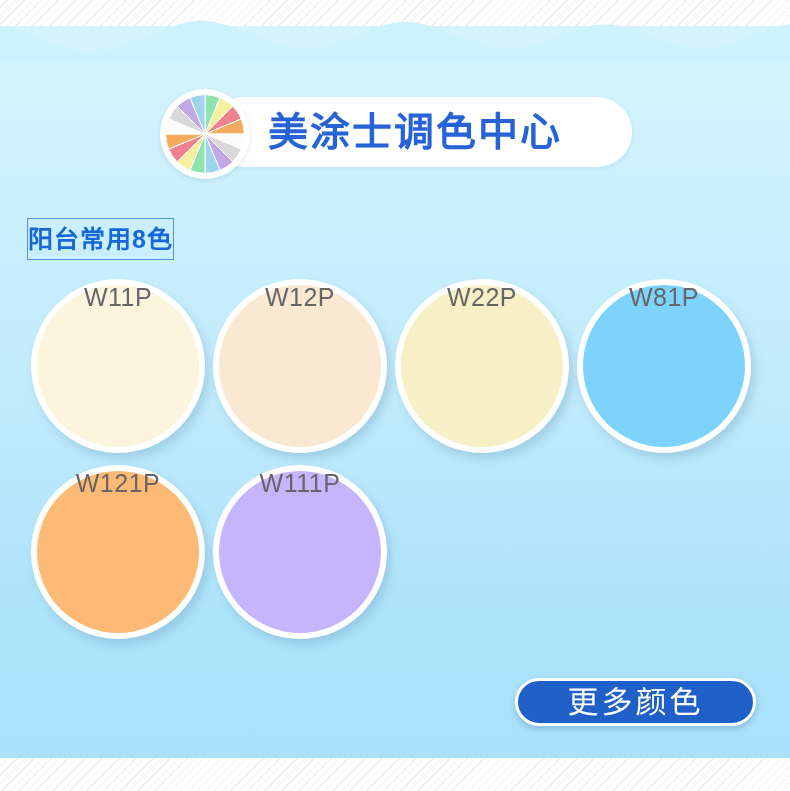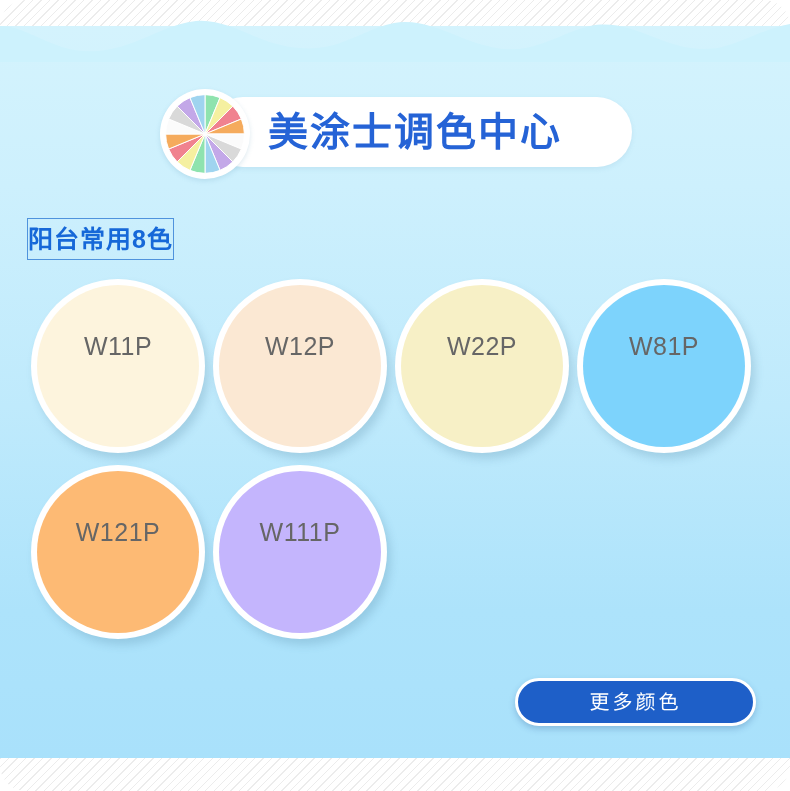--- a/index.html
+++ b/index.html
@@ -14,21 +14,20 @@
     background: #ffffff;
     overflow: hidden;
   }
 
   #page {
     position: relative;
     width: 790px;
     height: 791px;
     overflow: hidden;
     background: #ffffff;
-    border-radius: 26px;
   }
 
   
   .hatch {
     position: absolute;
     left: 0;
     width: 790px;
     background-color: #ffffff;
     background-image: repeating-linear-gradient(
         -45deg,
@@ -156,21 +155,21 @@
     background: #ffffff;
     box-sizing: border-box;
     padding: 6px;
     box-shadow: 4px 6px 9px rgba(70,120,150,0.22);
   }
   .swatch-fill {
     width: 100%;
     height: 100%;
     border-radius: 50%;
     display: flex;
-    align-items: center;
+    align-items: flex-start;
     justify-content: center;
     box-sizing: border-box;
     padding-bottom: 39px;
   }
   .swatch-code {
     font-size: 25px;
     color: #666666;
     letter-spacing: 0.5px;
     line-height: 1;
     font-weight: normal;
@@ -187,21 +186,21 @@
     border-radius: 24px;
     background: #1e5fc8;
     border: 3px solid #ffffff;
     display: flex;
     align-items: center;
     justify-content: center;
     box-shadow: 0 3px 6px rgba(40,90,150,0.28);
     cursor: pointer;
   }
   #more-button-label {
-    font-size: 20px;
+    font-size: 31px;
     color: #ffffff;
     font-weight: normal;
     letter-spacing: 3px;
     line-height: 1;
     white-space: nowrap;
   }
 </style>
 </head>
 <body>
 

